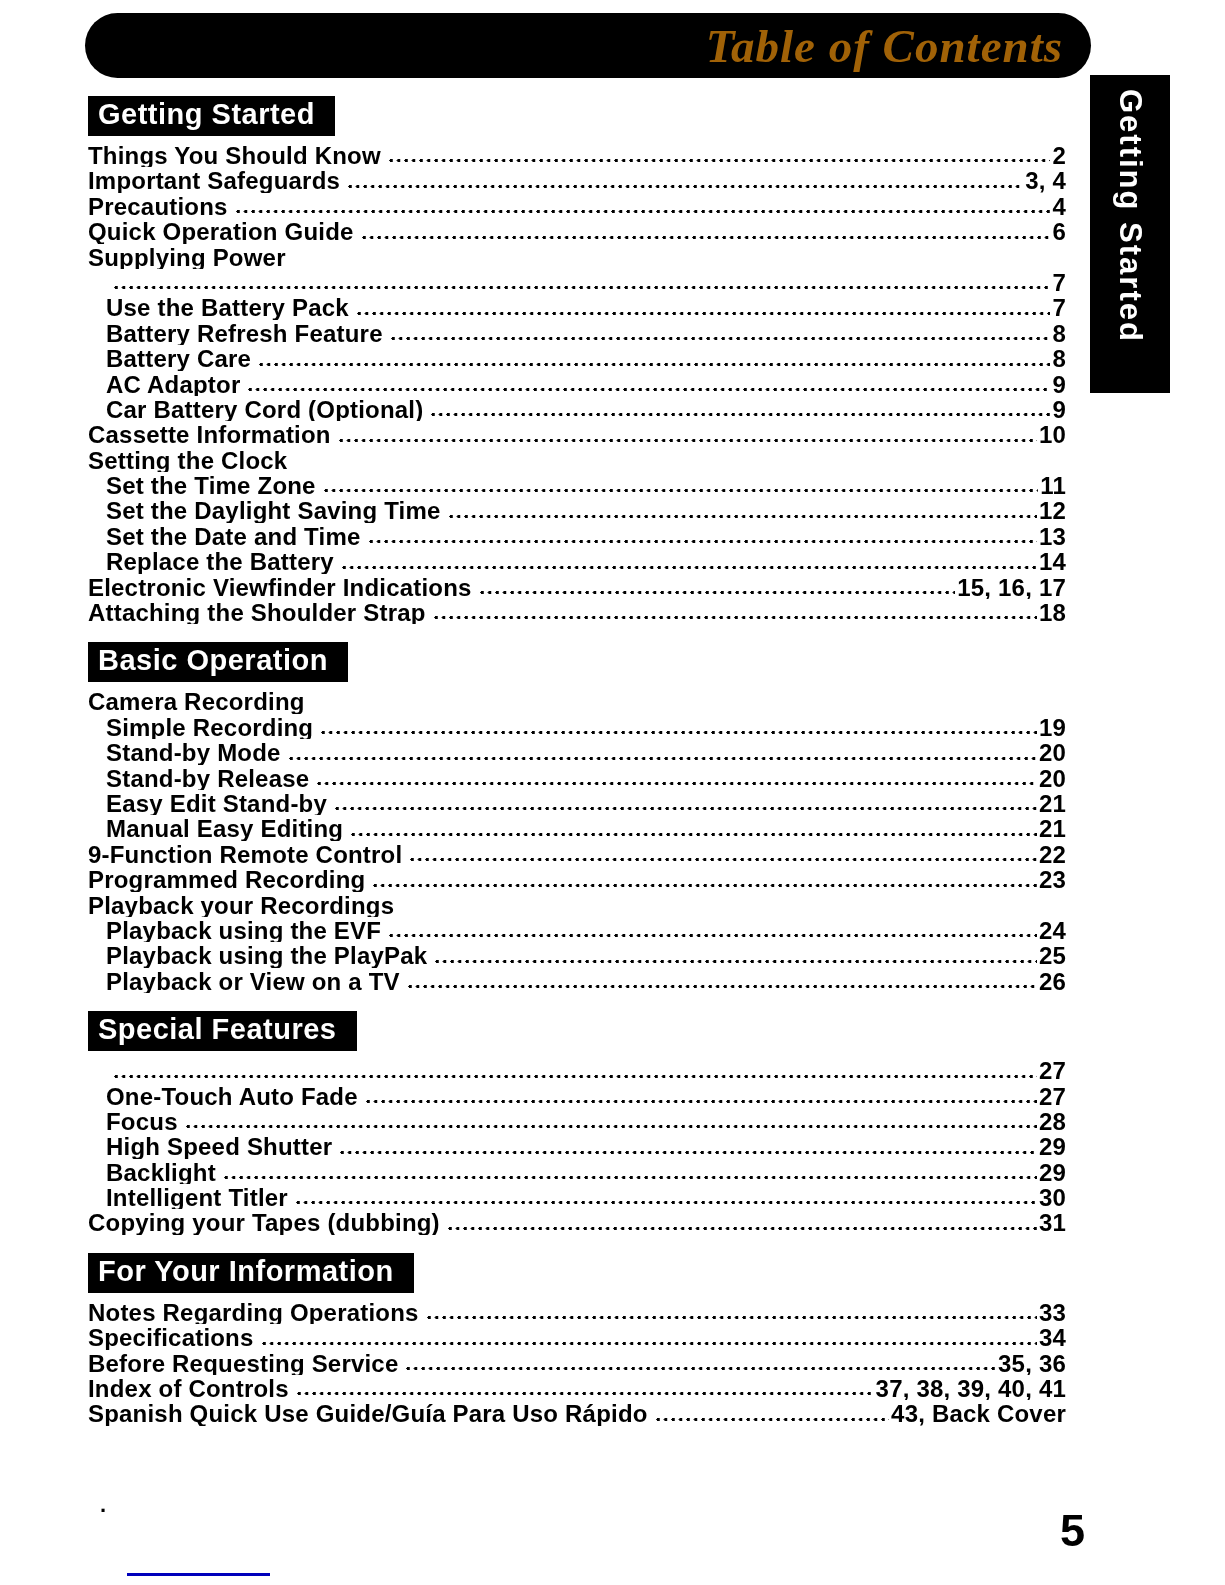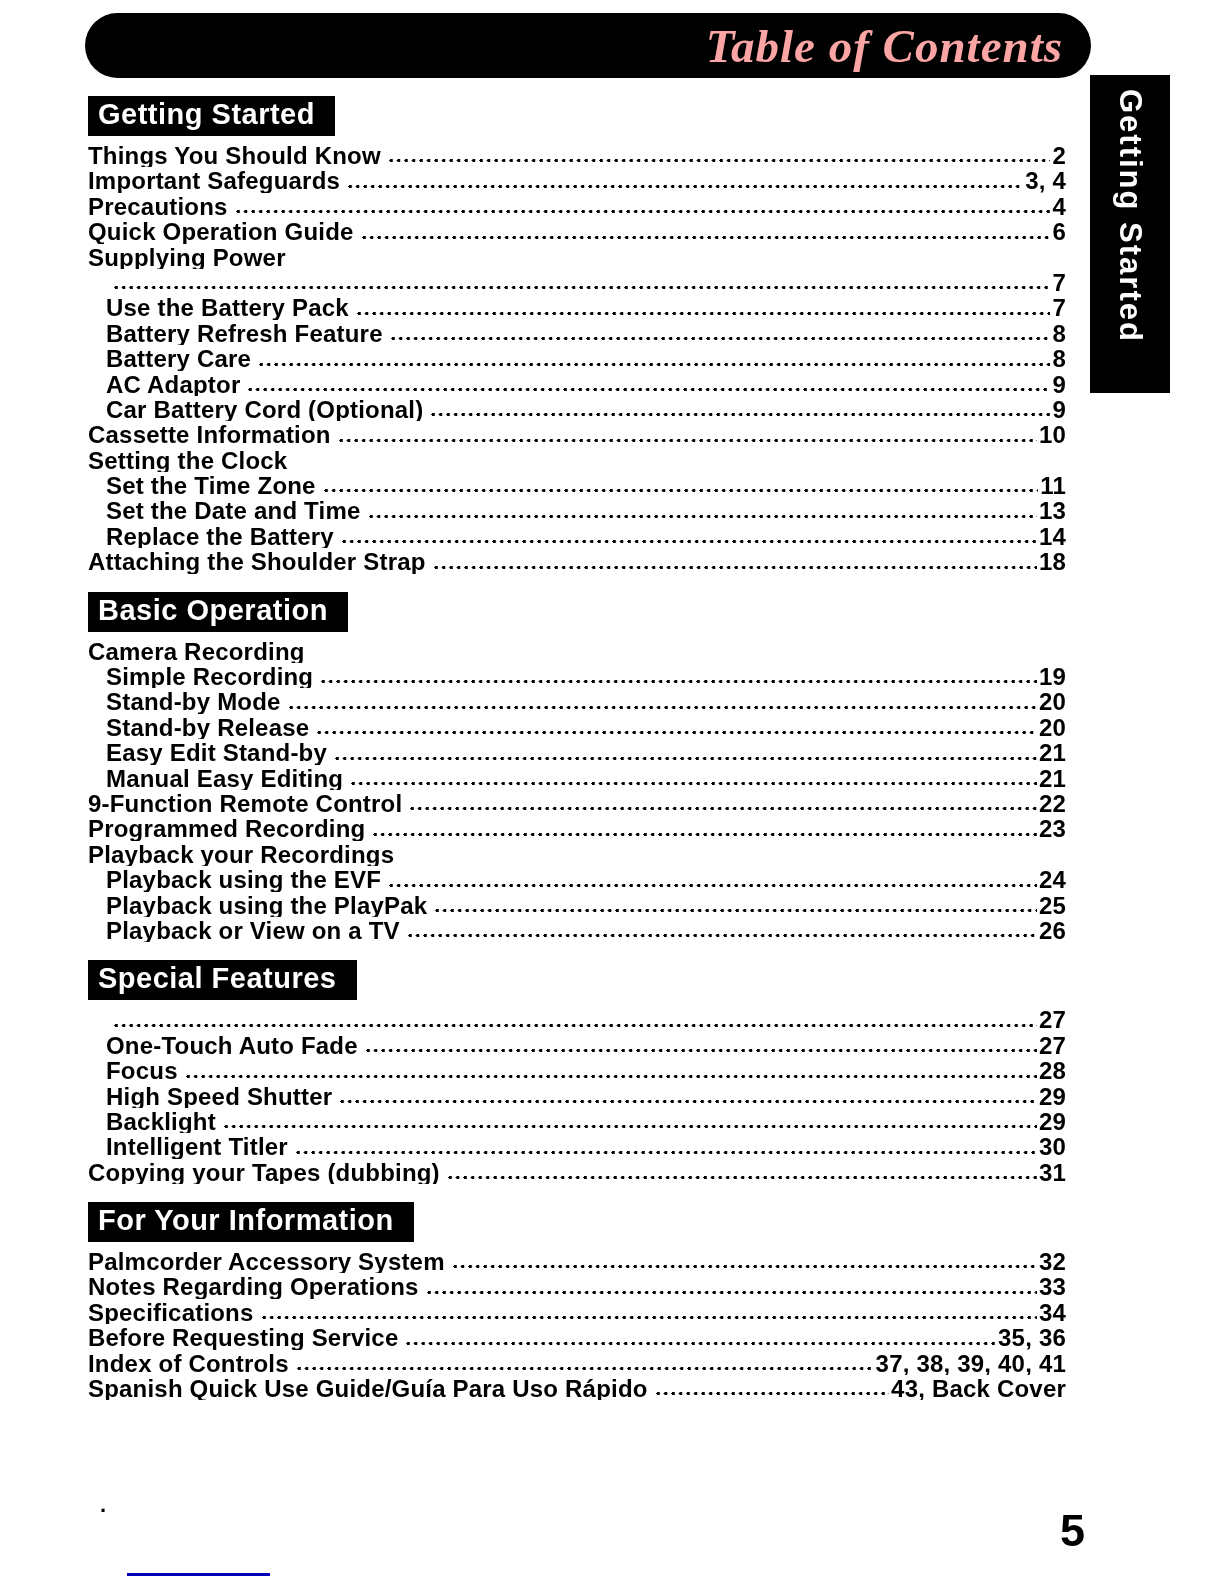--- a/index.html
+++ b/index.html
@@ -21,21 +21,21 @@
     height: 65px;
     background: #000;
     border-radius: 34px;
     display: flex;
     align-items: center;
     justify-content: flex-end;
     padding-right: 28px;
     box-sizing: border-box;
   }
   .banner-title {
-    color: #fca5a5;
+    color: #a16207;
     font-family: "Liberation Serif", serif;
     font-style: italic;
     font-weight: bold;
     font-size: 47px;
     letter-spacing: 1px;
     white-space: nowrap;
   }
   
   .side-tab {
     position: absolute;
@@ -180,27 +180,35 @@
           <span class="t">Cassette Information</span>
           <span class="leader"></span>
           <span class="p">10</span>
         </div><div class="toc-row">
           <span class="t">Setting the Clock</span>
         </div><div class="toc-row indent">
           <span class="t">Set the Time Zone</span>
           <span class="leader"></span>
           <span class="p">11</span>
         </div><div class="toc-row indent">
+          <span class="t">Set the Daylight Saving Time</span>
+          <span class="leader"></span>
+          <span class="p">12</span>
+        </div><div class="toc-row indent">
           <span class="t">Set the Date and Time</span>
           <span class="leader"></span>
           <span class="p">13</span>
         </div><div class="toc-row indent">
           <span class="t">Replace the Battery</span>
           <span class="leader"></span>
           <span class="p">14</span>
+        </div><div class="toc-row">
+          <span class="t">Electronic Viewfinder Indications</span>
+          <span class="leader"></span>
+          <span class="p">15, 16, 17</span>
         </div><div class="toc-row">
           <span class="t">Attaching the Shoulder Strap</span>
           <span class="leader"></span>
           <span class="p">18</span>
         </div></section>
       <section class="toc-section"><div class="section-header"><span>Basic Operation</span></div><div class="toc-row">
           <span class="t">Camera Recording</span>
         </div><div class="toc-row indent">
           <span class="t">Simple Recording</span>
           <span class="leader"></span>
@@ -266,24 +274,20 @@
         </div><div class="toc-row indent">
           <span class="t">Intelligent Titler</span>
           <span class="leader"></span>
           <span class="p">30</span>
         </div><div class="toc-row">
           <span class="t">Copying your Tapes (dubbing)</span>
           <span class="leader"></span>
           <span class="p">31</span>
         </div></section>
       <section class="toc-section"><div class="section-header"><span>For Your Information</span></div><div class="toc-row">
-          <span class="t">Palmcorder Accessory System</span>
-          <span class="leader"></span>
-          <span class="p">32</span>
-        </div><div class="toc-row">
           <span class="t">Notes Regarding Operations</span>
           <span class="leader"></span>
           <span class="p">33</span>
         </div><div class="toc-row">
           <span class="t">Specifications</span>
           <span class="leader"></span>
           <span class="p">34</span>
         </div><div class="toc-row">
           <span class="t">Before Requesting Service</span>
           <span class="leader"></span>

